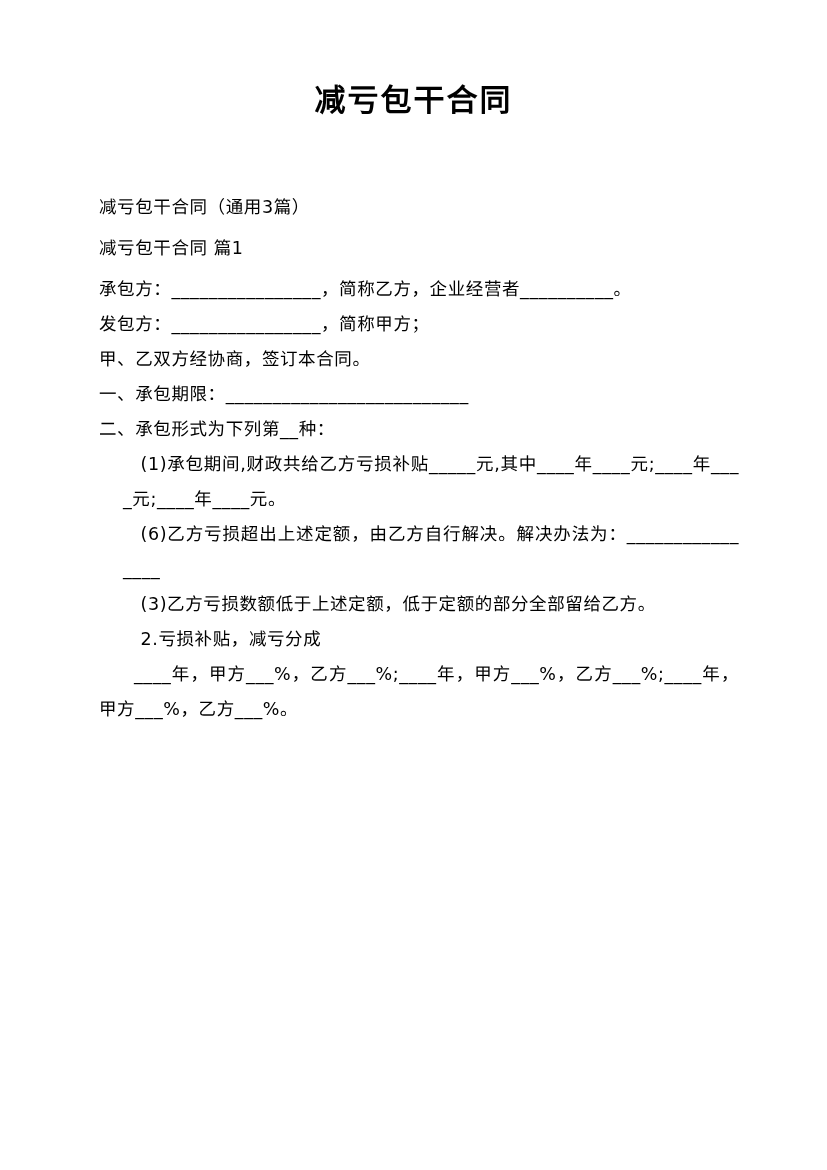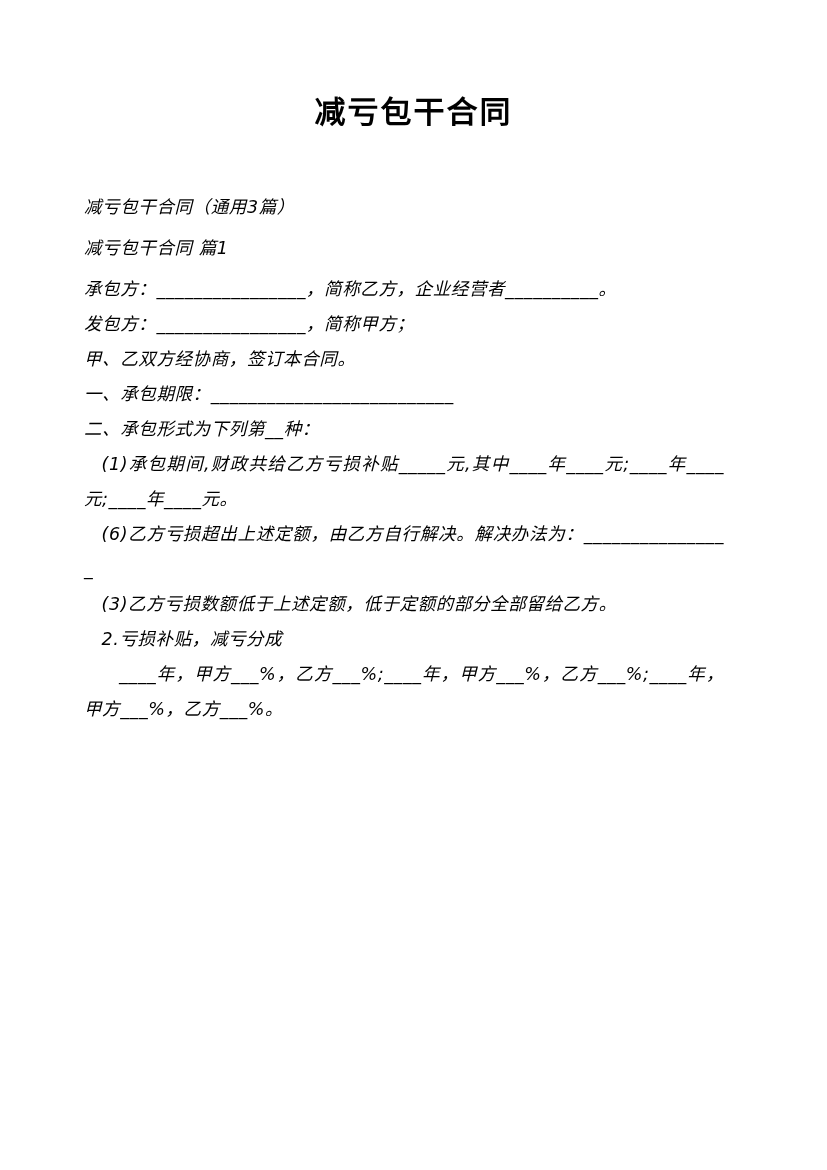--- a/index.html
+++ b/index.html
@@ -19,53 +19,53 @@
     width: 827px;
     height: 1170px;
     box-sizing: border-box;
     padding: 0;
     background: #ffffff;
   }
   .doc-title {
     margin: 0;
     padding: 0;
     position: absolute;
-    top: 92px;
+    top: 80px;
     left: 0;
     width: 827px;
     text-align: center;
     font-size: 31px;
     font-weight: 700;
     letter-spacing: 2px;
     line-height: 1.3;
     font-family: "DejaVu Sans", "Liberation Sans", sans-serif;
   }
   .body-block {
     position: absolute;
     top: 190px;
-    left: 84px;
+    left: 99px;
     width: 640px;
-    font-style: italic;
   }
   p.para {
     margin: 0 0 0 0;
     padding: 0;
     font-size: 17.5px;
     line-height: 2.0;
     letter-spacing: 0.6px;
     text-align: justify;
     text-justify: inter-ideograph;
     word-break: break-all;
     font-family: "DejaVu Sans", "Liberation Sans", sans-serif;
   }
   p.indent2 {
     text-indent: 2em;
   }
   p.indent1 {
     text-indent: 1em;
+    margin-left: 24px;
   }
   p.noindent {
     text-indent: 0;
   }
   .gap-sm { height: 6px; }
 </style>
 </head>
 <body>
 
 <div class="page">

